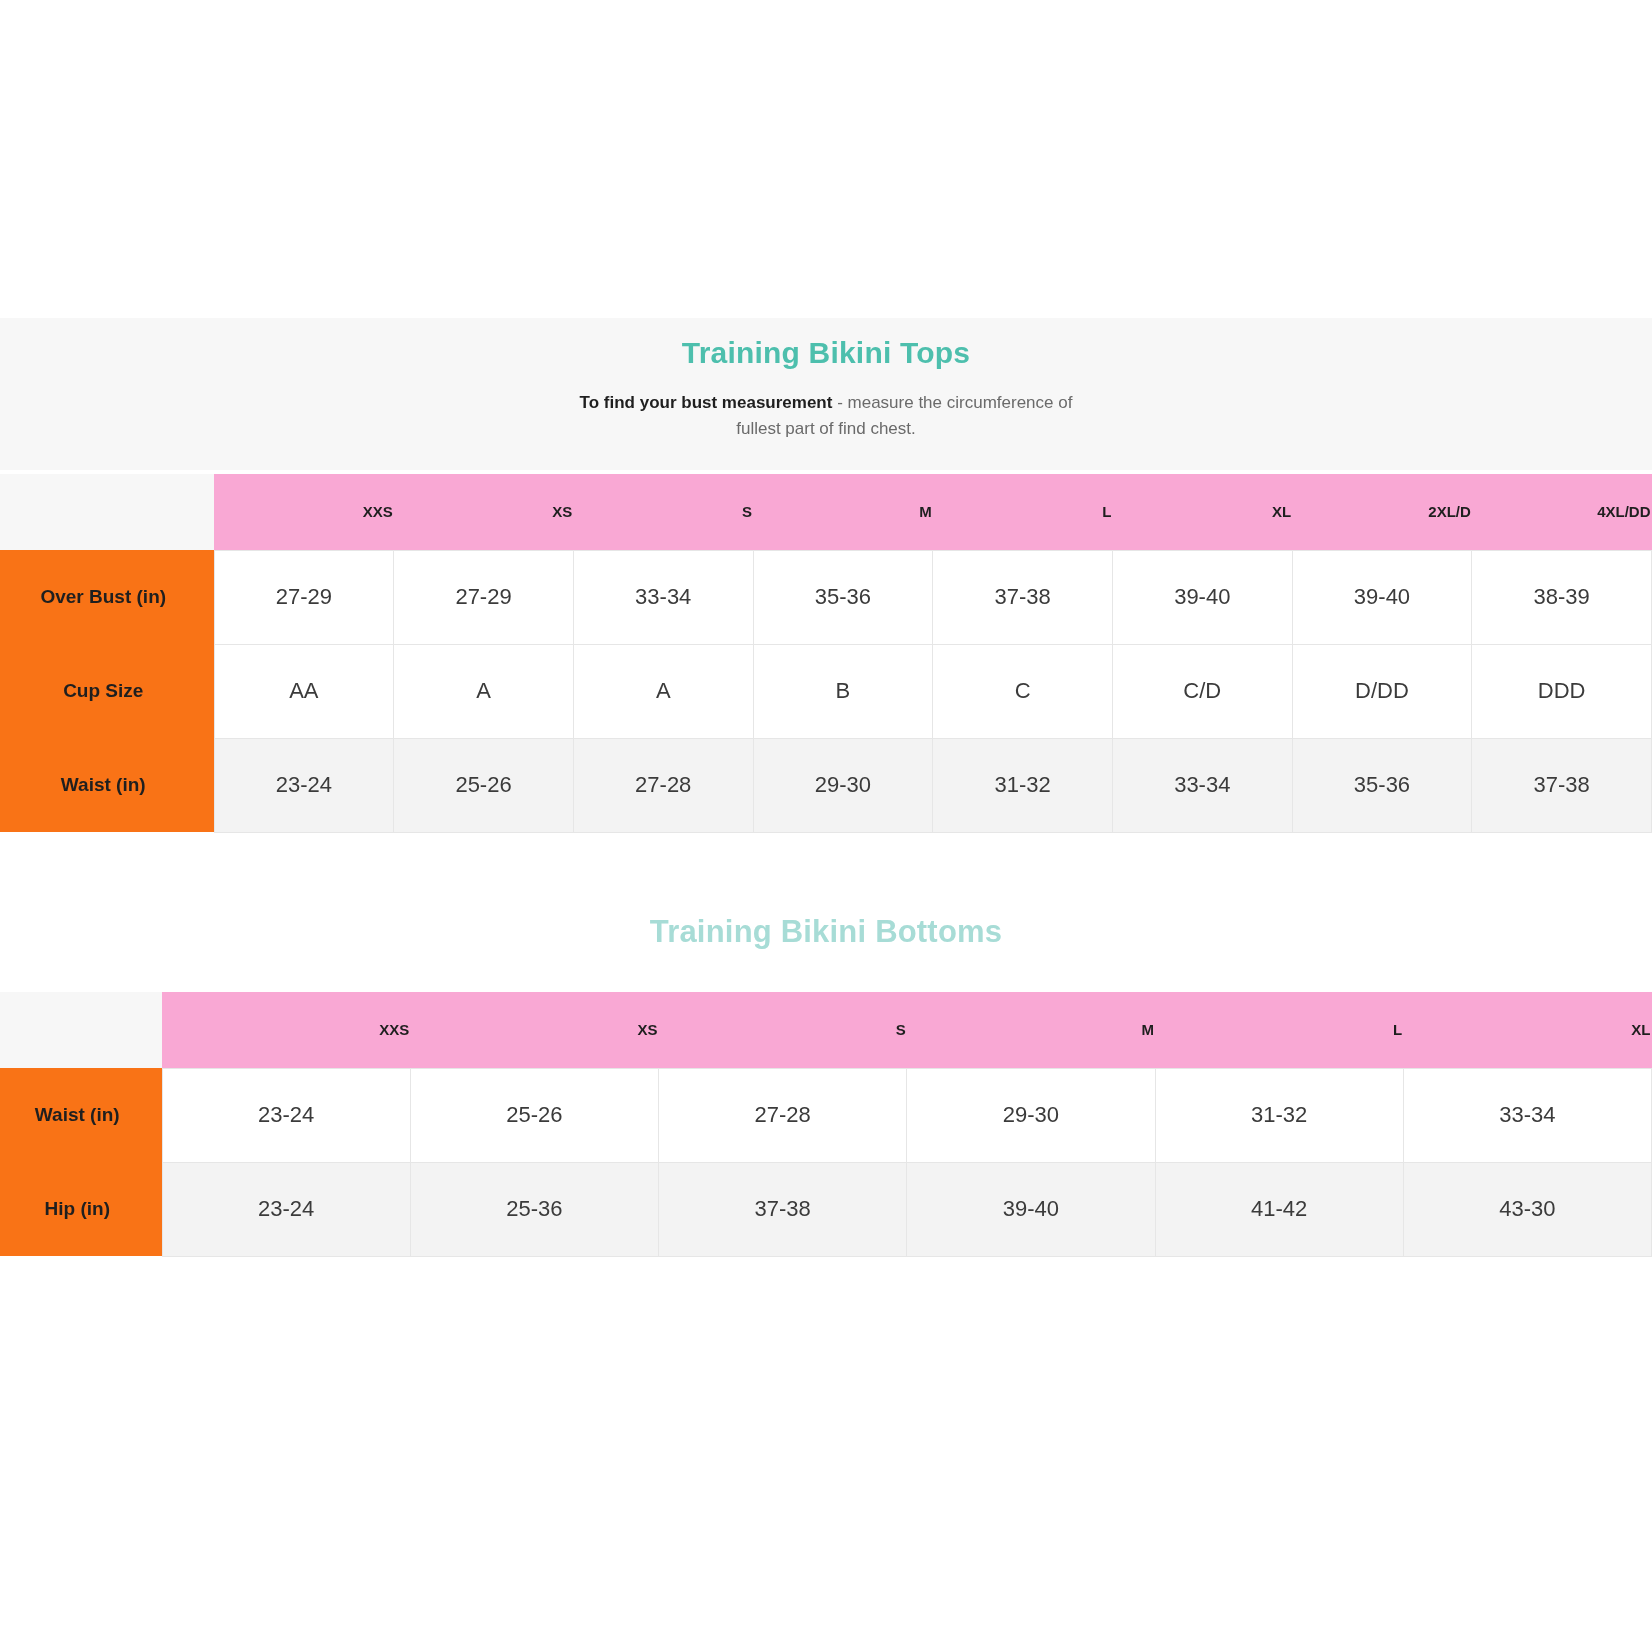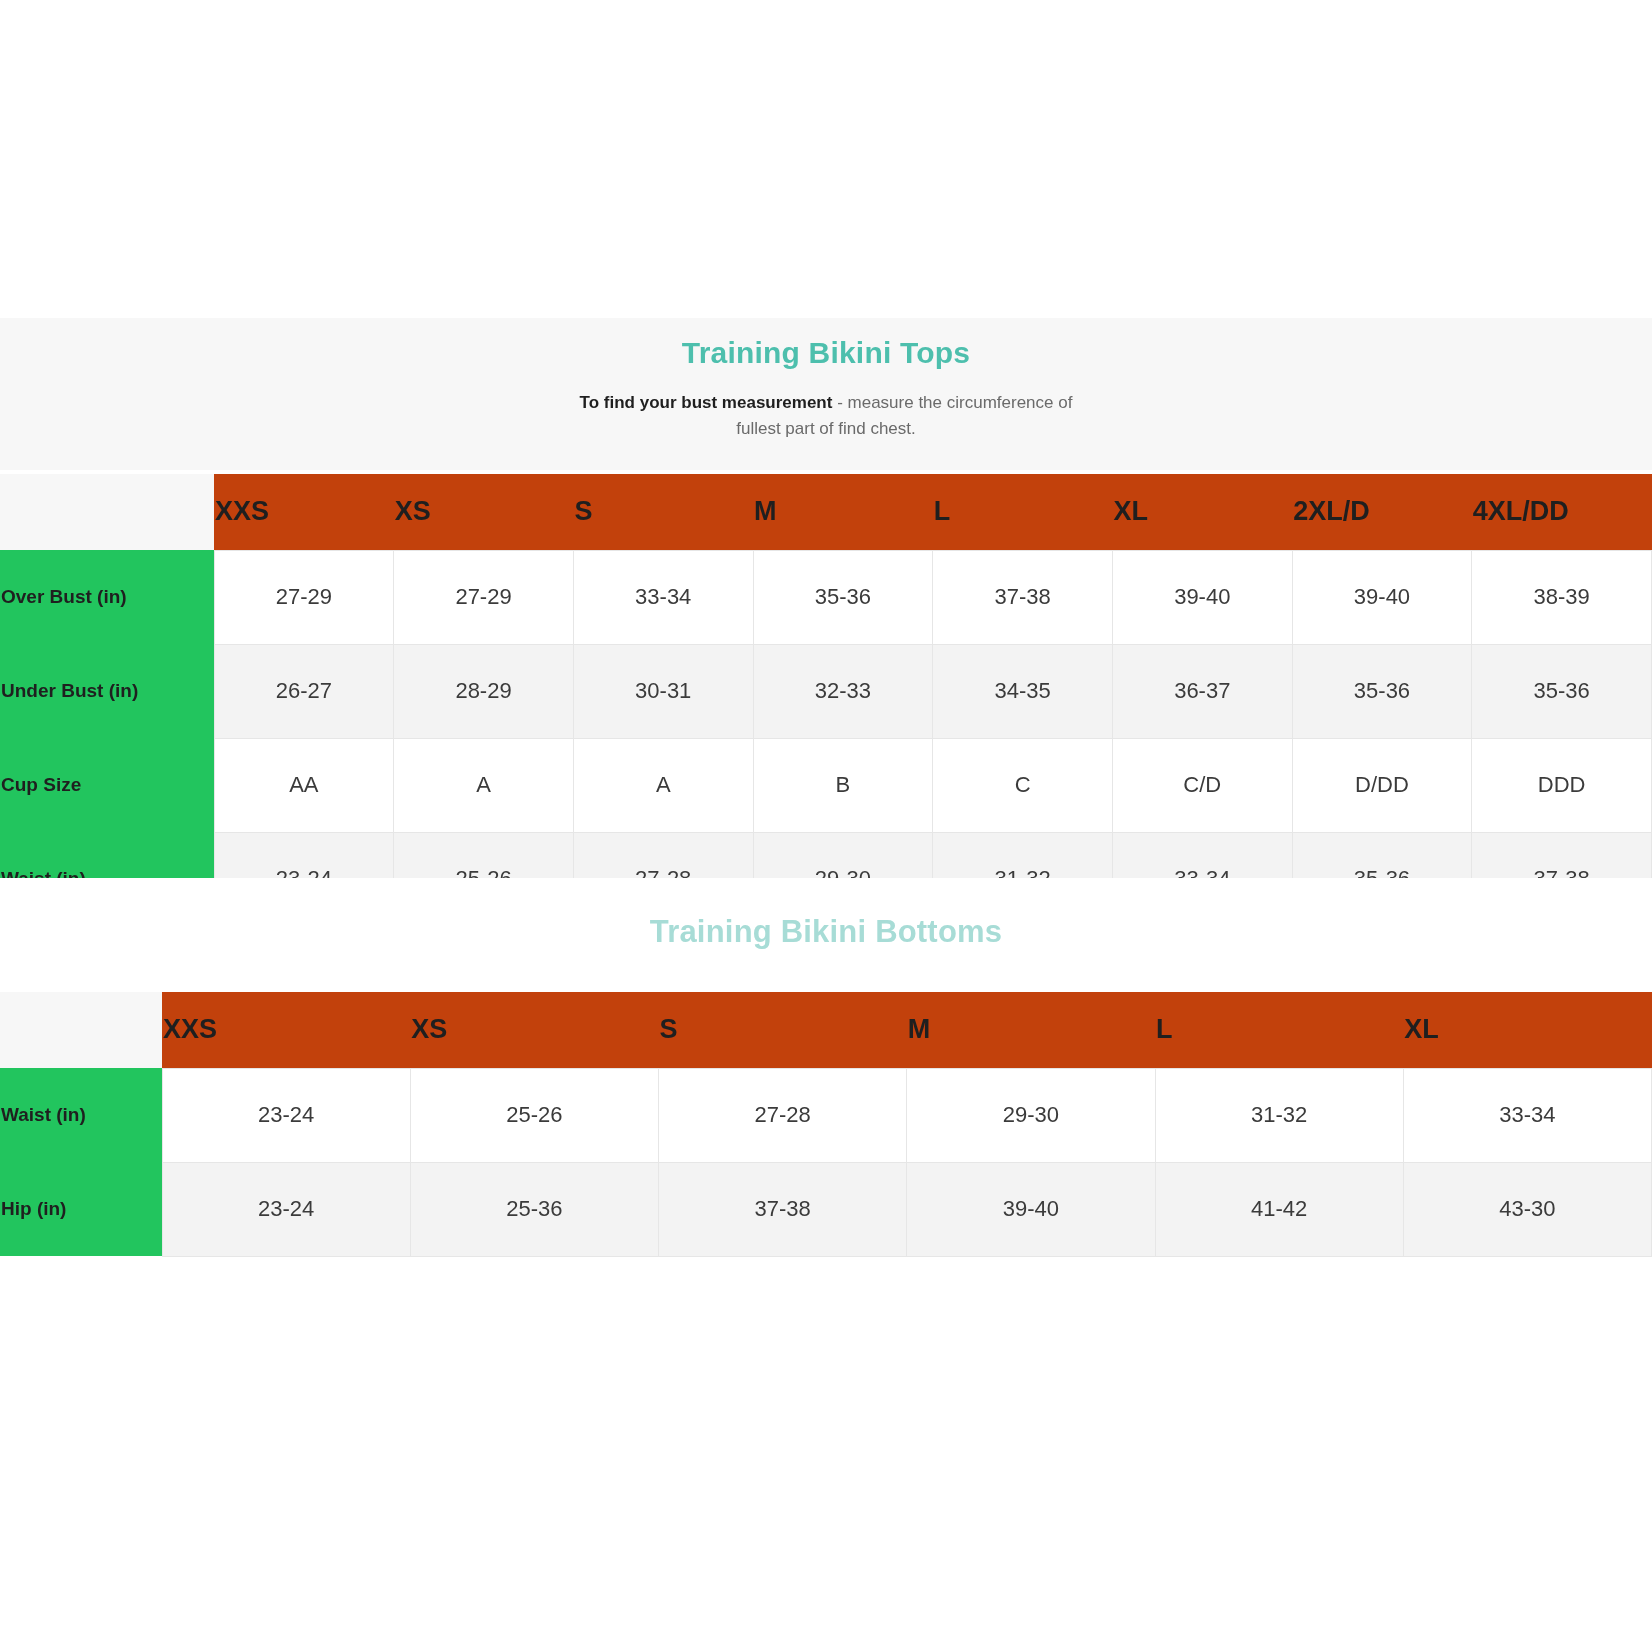--- a/index.html
+++ b/index.html
@@ -56,39 +56,39 @@
     position: absolute;
     top: 474px;
     left: 0;
     width: 1652px;
   }
   .tbl-tops col.lbl { width: 214px; }
 
   .tbl-tops th.colhead,
   .tbl-bottoms th.colhead {
     height: 76px;
-    font-size: 27px;
+    font-size: 15px;
     font-weight: 700;
     color: #1f1f1f;
-    background: #c2410c;
-    text-align: left;
+    background: #f9a8d4;
+    text-align: right;
     border: none;
   }
   .tbl-tops th.corner,
   .tbl-bottoms th.corner {
     background: #f7f7f7;
     border: none;
   }
   .tbl-tops td.rowlbl,
   .tbl-bottoms td.rowlbl {
     font-size: 19px;
     font-weight: 700;
     color: #1f1f1f;
-    text-align: left;
-    background: #22c55e;
+    text-align: center;
+    background: #f97316;
     border: none;
     padding-right: 8px;
   }
   .tbl-tops td.cell,
   .tbl-bottoms td.cell {
     height: 94px;
     font-size: 22px;
     color: #3b3b3b;
     text-align: center;
     border: 1px solid #e6e6e6;
@@ -168,31 +168,20 @@
         <td class="rowlbl">Over Bust (in)</td>
         <td class="cell">27-29</td>
         <td class="cell">27-29</td>
         <td class="cell">33-34</td>
         <td class="cell">35-36</td>
         <td class="cell">37-38</td>
         <td class="cell">39-40</td>
         <td class="cell">39-40</td>
         <td class="cell">38-39</td>
       </tr>
-      <tr class="grey">
-        <td class="rowlbl">Under Bust (in)</td>
-        <td class="cell">26-27</td>
-        <td class="cell">28-29</td>
-        <td class="cell">30-31</td>
-        <td class="cell">32-33</td>
-        <td class="cell">34-35</td>
-        <td class="cell">36-37</td>
-        <td class="cell">35-36</td>
-        <td class="cell">35-36</td>
-      </tr>
       <tr class="white">
         <td class="rowlbl">Cup Size</td>
         <td class="cell">AA</td>
         <td class="cell">A</td>
         <td class="cell">A</td>
         <td class="cell">B</td>
         <td class="cell">C</td>
         <td class="cell">C/D</td>
         <td class="cell">D/DD</td>
         <td class="cell">DDD</td>

